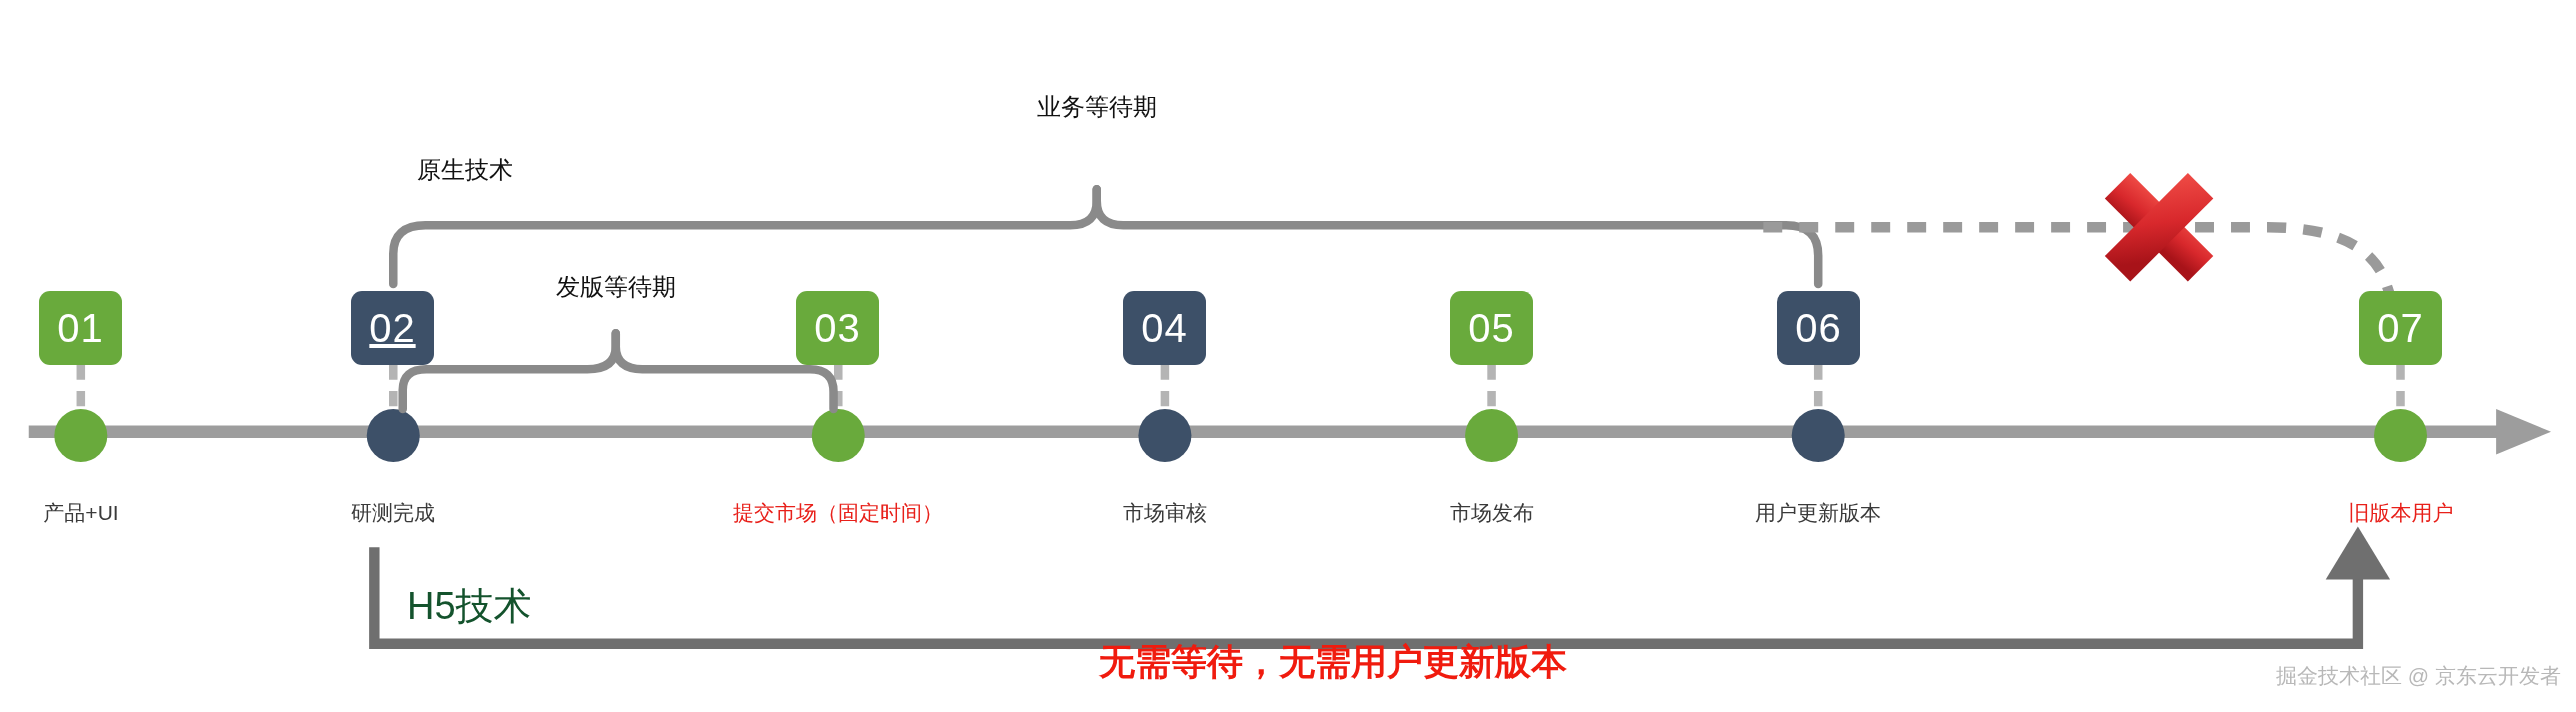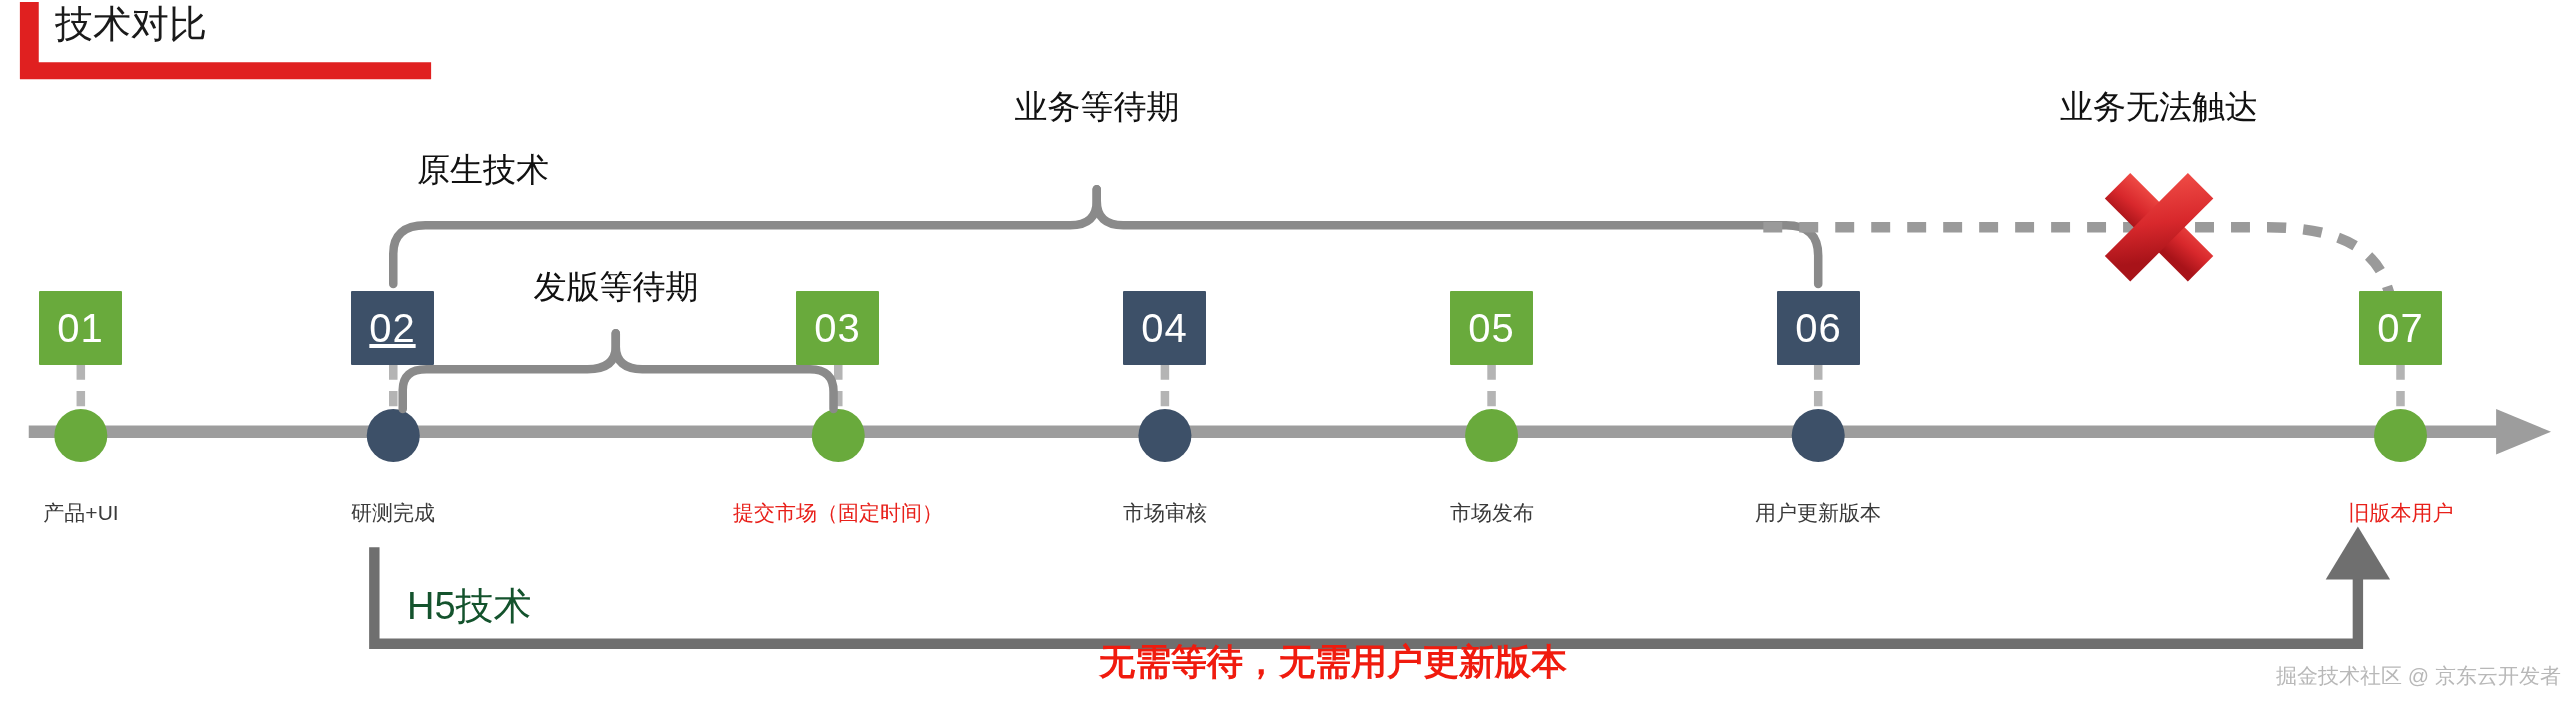--- a/index.html
+++ b/index.html
@@ -10,57 +10,51 @@
   
   .title-wrap{position:absolute;left:17px;top:0px;width:417px;height:85px;}
   .title-bracket{position:absolute;left:0;top:0;width:417px;height:83px;}
   .title-text{position:absolute;left:38px;top:1.9px;font-size:38px;line-height:44px;
               color:#1a1a1a;font-weight:400;white-space:nowrap;}
 
   
   svg.board{position:absolute;left:0;top:0;width:2576px;height:712px;}
 
   
-  .badge{position:absolute;width:83px;height:74px;border-radius:1px;
+  .badge{position:absolute;width:83px;height:74px;border-radius:11px;
          display:flex;align-items:center;justify-content:center;
          color:#ffffff;font-size:40px;line-height:40px;letter-spacing:0.9px;}
   .badge.green{background:#69aa3c;}
   .badge.blue{background:#3d５068;}
   .badge.blue{background:#3d5068;}
 
   
   .caption{position:absolute;top:494px;font-size:21px;line-height:38px;
            color:#3a3a3a;white-space:nowrap;transform:translateX(-50%);}
   .caption.red{color:#e8201a;}
 
   
-  .anno{position:absolute;font-size:33px;line-height:40px;color:#111;white-space:nowrap;}
+  .anno{position:absolute;font-size:24px;line-height:40px;color:#111;white-space:nowrap;}
   .anno.c{transform:translateX(-50%);}
 
   
   .h5-label{position:absolute;left:407px;top:584px;font-size:38px;line-height:45px;
             color:#14532d;white-space:nowrap;}
   .bottom-red{position:absolute;left:1099px;top:640px;font-size:36px;line-height:44px;
               color:#f01b0e;font-weight:bold;white-space:nowrap;}
 
   
   .watermark{position:absolute;right:15px;top:663px;font-size:21px;line-height:26.5px;
              color:#b8b8b8;white-space:nowrap;}
 </style>
 </head>
 <body>
 
 <div id="root">
 
-  <div class="title-wrap">
-    <svg class="title-bracket" viewBox="0 0 440 88">
-      <path d="M2 2 L22 2 L22 66 L438 66 L438 84 L2 84 Z" fill="#e02020"></path>
-    </svg>
-    <div class="title-text">技术对比</div>
-  </div>
 
   <svg class="board" viewBox="0 0 2720 752">
     <defs>
       <linearGradient id="xgrad" x1="0" y1="0" x2="0.4" y2="1">
         <stop offset="0%" stop-color="#ef4b45"></stop>
         <stop offset="55%" stop-color="#d8282c"></stop>
         <stop offset="100%" stop-color="#a81319"></stop>
       </linearGradient>
     </defs>
 
@@ -143,21 +137,20 @@
   <div class="caption" style="left:1492px;">市场发布</div>
   <div class="caption" style="left:1818px;">用户更新版本</div>
   <div class="caption red" style="left:2401px;">旧版本用户</div>
 
   <div class="anno" style="left:417px;top:150px;">原生技术</div>
 
   <div class="anno c" style="left:616px;top:267px;">发版等待期</div>
 
   <div class="anno c" style="left:1097px;top:87px;">业务等待期</div>
 
-  <div class="anno c" style="left:2159px;top:87px;">业务无法触达</div>
 
   <div class="h5-label">H5技术</div>
   <div class="bottom-red">无需等待，无需用户更新版本</div>
 
   <div class="watermark">掘金技术社区 @ 京东云开发者</div>
 
 </div>
 
 
 </body></html>

